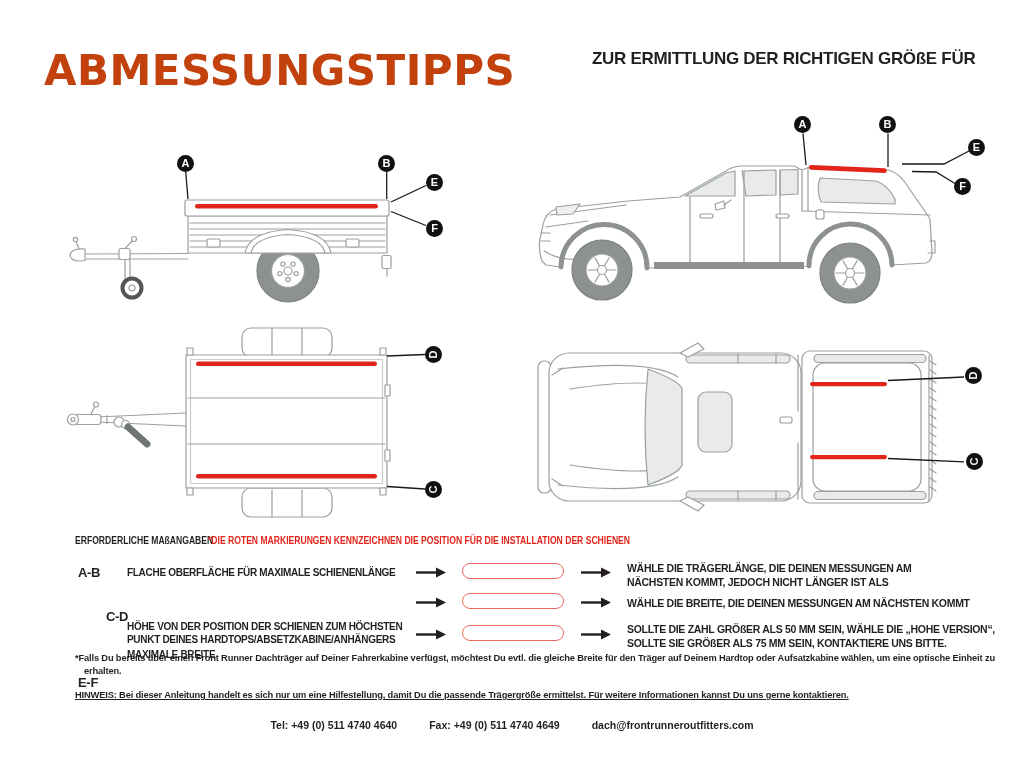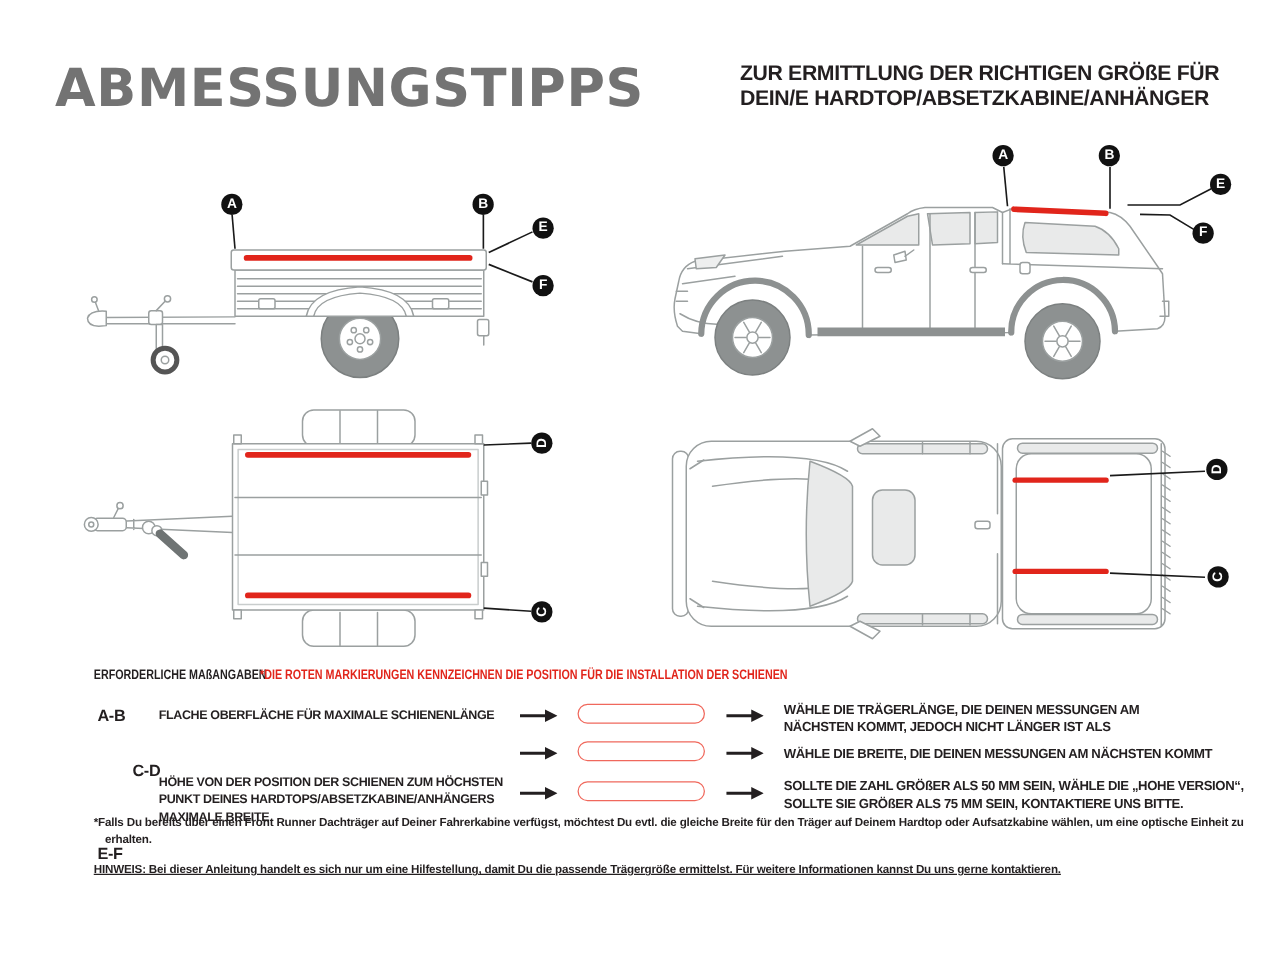--- a/index.html
+++ b/index.html
@@ -1,20 +1,20 @@
 <!DOCTYPE html>
 <html><head>
 <meta charset="utf-8">
 <style>
   html,body { margin:0; padding:0; background:#ffffff; }
   .page { position:relative; width:1024px; height:768px; background:#fff;
           font-family:"Liberation Sans", sans-serif; color:#231f20; overflow:hidden; }
 
   .title { position:absolute; left:44px; top:46px; font-family:"DejaVu Sans", sans-serif;
-           font-weight:bold; font-size:42px; letter-spacing:0.5px; color:#737373; }
+           font-weight:bold; font-size:42px; letter-spacing:0.5px; color:#c2410c; }
   .subtitle { position:absolute; left:545px; top:49px; font-size:17px; font-weight:bold;
               line-height:20px; letter-spacing:-0.3px;margin-left:47px; }
 
   .fig { position:absolute; }
   .fig svg { display:block; }
 
   .badge { position:absolute; width:17px; height:17px; border-radius:50%; background:#111;
            color:#fff; display:flex; align-items:center; justify-content:center;
            font-size:11px; font-weight:bold; line-height:1; }
   .badge.rot span { display:inline-block; transform:rotate(-90deg); }
@@ -43,21 +43,20 @@
              justify-content:center; gap:32px; font-size:10.5px; font-weight:bold; }
 </style>
 </head>
 <body>
 
 <div class="page">
 
   <div class="title">ABMESSUNGSTIPPS</div>
   <div class="subtitle">
     <div>ZUR ERMITTLUNG DER RICHTIGEN GRÖßE FÜR</div>
-    <div>DEIN/E HARDTOP/ABSETZKABINE/ANHÄNGER</div>
   </div>
 
   <div class="fig" style="left:55px; top:120px;">
     <svg width="410" height="200" viewBox="0 0 410 200">
       <g fill="none" stroke="#9BA0A0" stroke-width="1.2" stroke-linecap="round" stroke-linejoin="round">
 
         <path d="M133,133.5 L30,134"></path>
         <path d="M133,139 L30,139"></path>
         <path d="M30,129 q-13,-1 -15,5.5 q0,6 9,6.5 l6,-0.5 z" fill="#fff"></path>
         <path d="M24,129 l-3,-8"></path>
@@ -322,14 +321,19 @@
         <line x1="0" y1="5.5" x2="21" y2="5.5" stroke="#231f20" stroke-width="2.4"></line>
         <polygon points="20,0.5 30,5.5 20,10.5" fill="#231f20"></polygon>
       </svg>
     <div class="result" style="top:2px;">SOLLTE DIE ZAHL GRÖßER ALS 50 MM SEIN, WÄHLE DIE „HOHE VERSION“,
 SOLLTE SIE GRÖßER ALS 75 MM SEIN, KONTAKTIERE UNS BITTE.</div>
   </div>
 
   <div class="footnote">*Falls Du bereits über einen Front Runner Dachträger auf Deiner Fahrerkabine verfügst, möchtest Du evtl. die gleiche Breite für den Träger auf Deinem Hardtop oder Aufsatzkabine wählen, um eine optische Einheit zu erhalten.</div>
   <div class="hinweis">HINWEIS: Bei dieser Anleitung handelt es sich nur um eine Hilfestellung, damit Du die passende Trägergröße ermittelst. Für weitere Informationen kannst Du uns gerne kontaktieren.</div>
 
+  <div class="contact">
+    <span>Tel: +49 (0) 511 4740 4640</span>
+    <span>Fax: +49 (0) 511 4740 4649</span>
+    <span>dach@frontrunneroutfitters.com</span>
+  </div>
 
 </div>
 
 </body></html>

